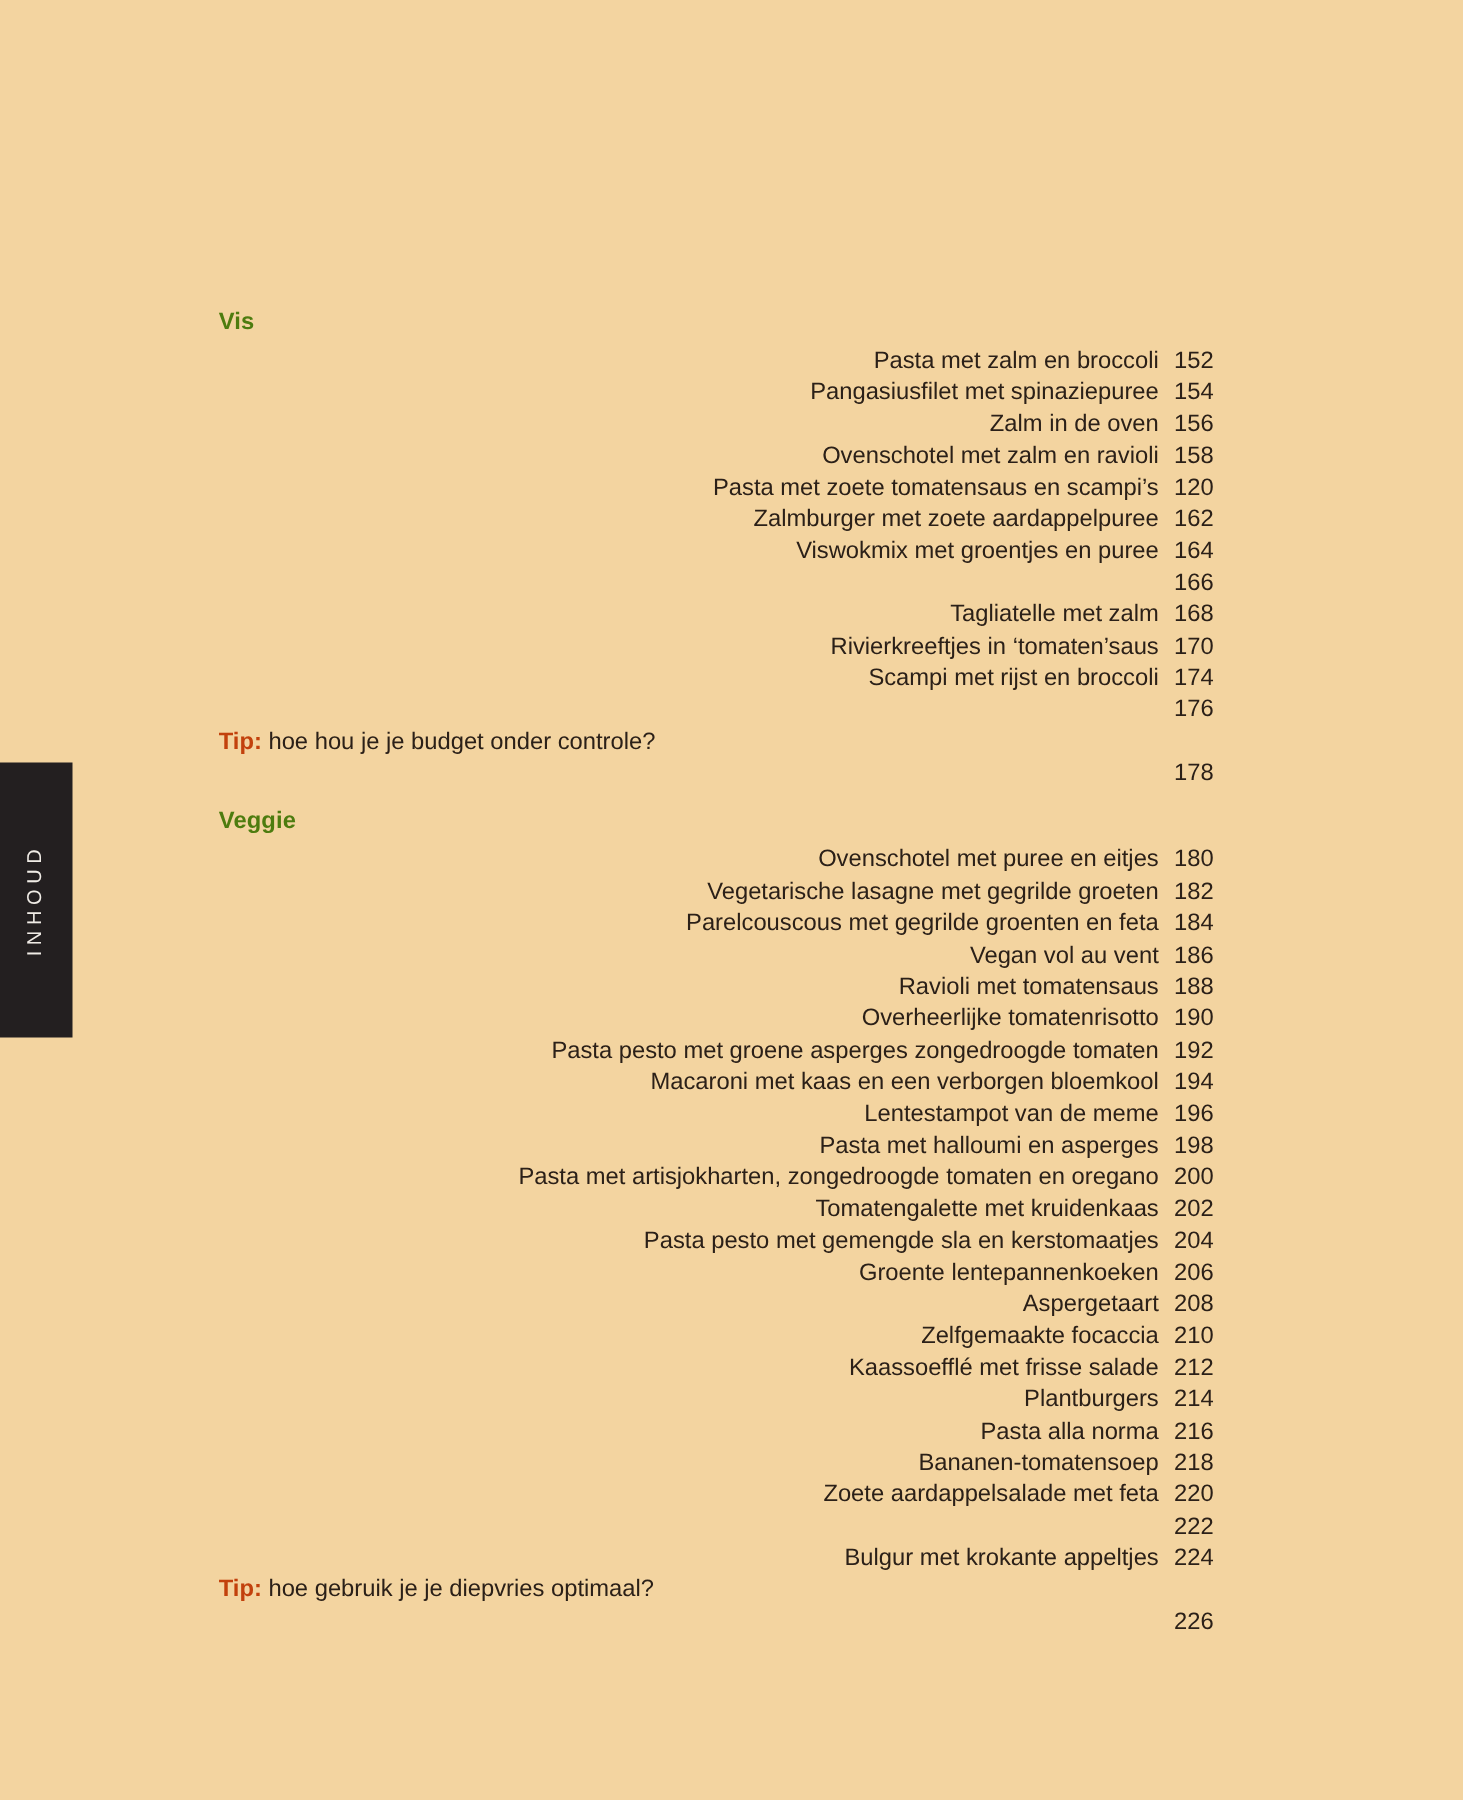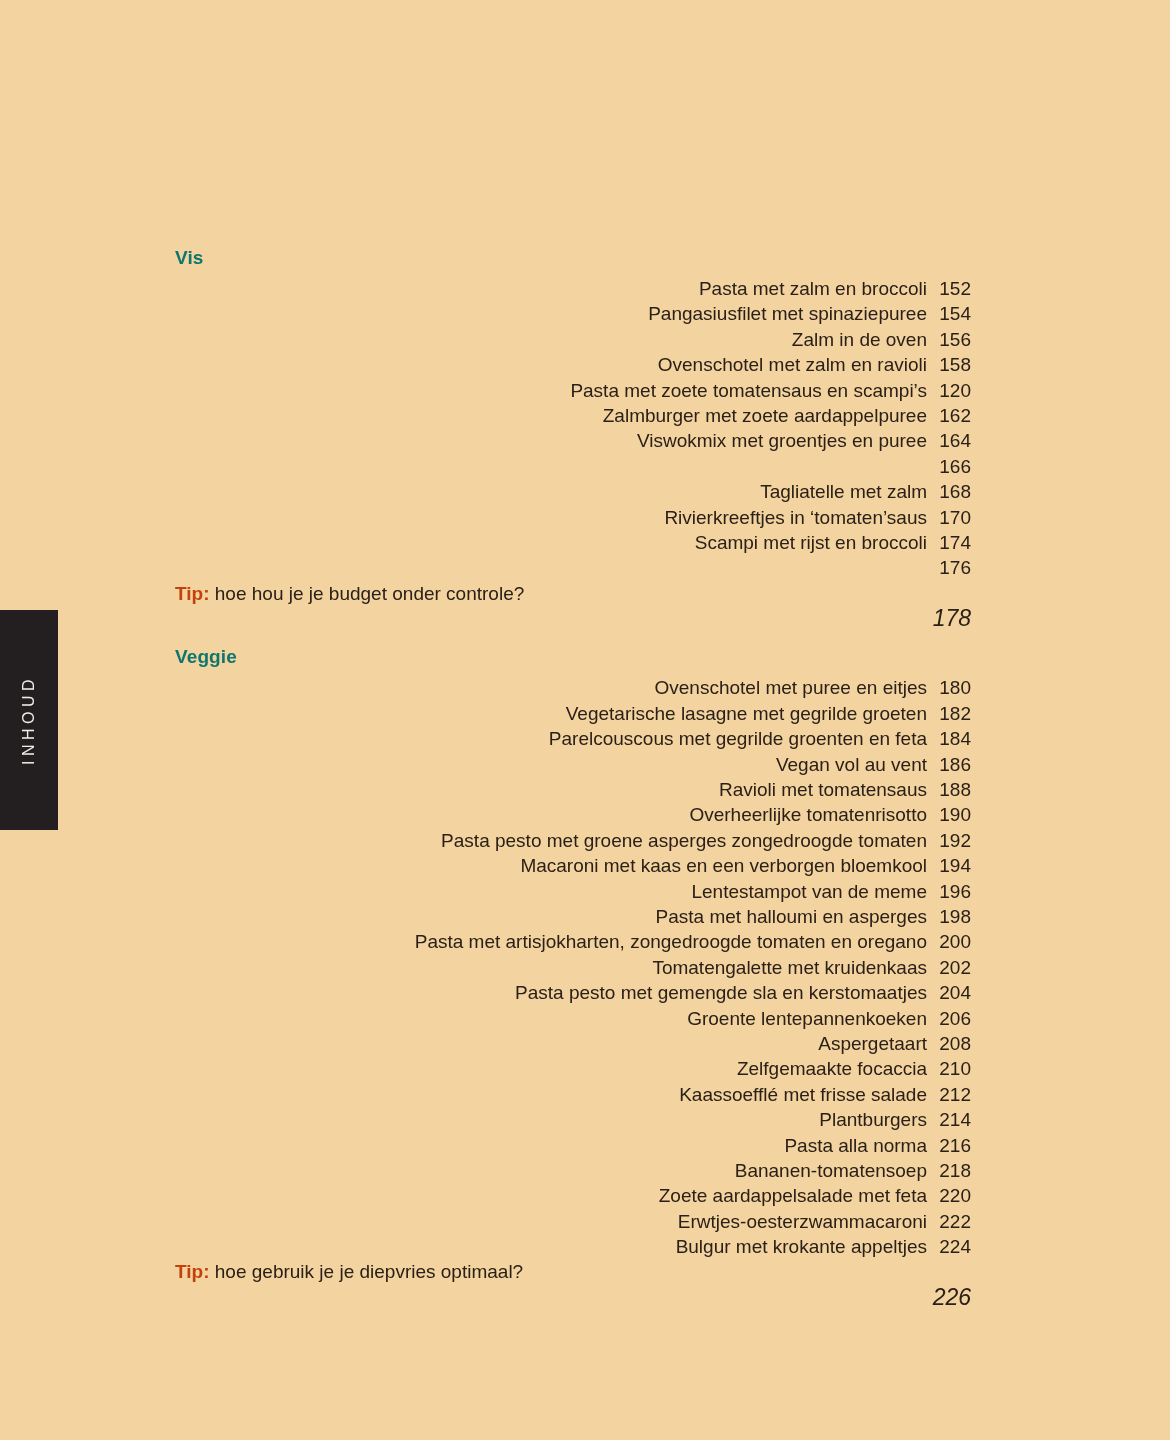--- a/index.html
+++ b/index.html
@@ -46,21 +46,21 @@
     top: 248px;
     width: 796px;
   }
 
   .section-heading {
     font-size: 19px;
     font-weight: 700;
     letter-spacing: 0.1px;
     line-height: 1;
     margin: 0 0 9px 0;
-    color: #0f766e;
+    color: #4d7c0f;
   }
 
   .section + .section {
     margin-top: 16px;
   }
 
   .entries {
     margin: 0;
     padding: 0;
     list-style: none;
@@ -97,23 +97,22 @@
     font-weight: 700;
     color: #c2410c;
   }
   .tip-text {
     font-weight: 400;
   }
   .tip-page-row {
     display: flex;
     justify-content: flex-end;
     height: 25.4px;
-    font-size: 23px;
+    font-size: 19px;
     line-height: 25.4px;
-    font-style: italic;
   }
   .tip-page {
     text-align: right;
     min-width: 44px;
   }
 </style>
 </head>
 <body>
 
 <div class="side-tab">
@@ -257,21 +256,20 @@
         </li>
         <li class="entry">
           <span class="entry-title">Bananen-tomatensoep</span>
           <span class="entry-page">218</span>
         </li>
         <li class="entry">
           <span class="entry-title">Zoete aardappelsalade met feta</span>
           <span class="entry-page">220</span>
         </li>
         <li class="entry">
-          <span class="entry-title">Erwtjes-oesterzwammacaroni</span>
           <span class="entry-page">222</span>
         </li>
         <li class="entry">
           <span class="entry-title">Bulgur met krokante appeltjes</span>
           <span class="entry-page">224</span>
         </li>
       </ul>
       <div class="tip-row"><span class="tip-label">Tip:</span><span class="tip-text"> hoe gebruik je je diepvries optimaal?</span></div>
       <div class="tip-page-row">
         <span class="tip-page">226</span>

